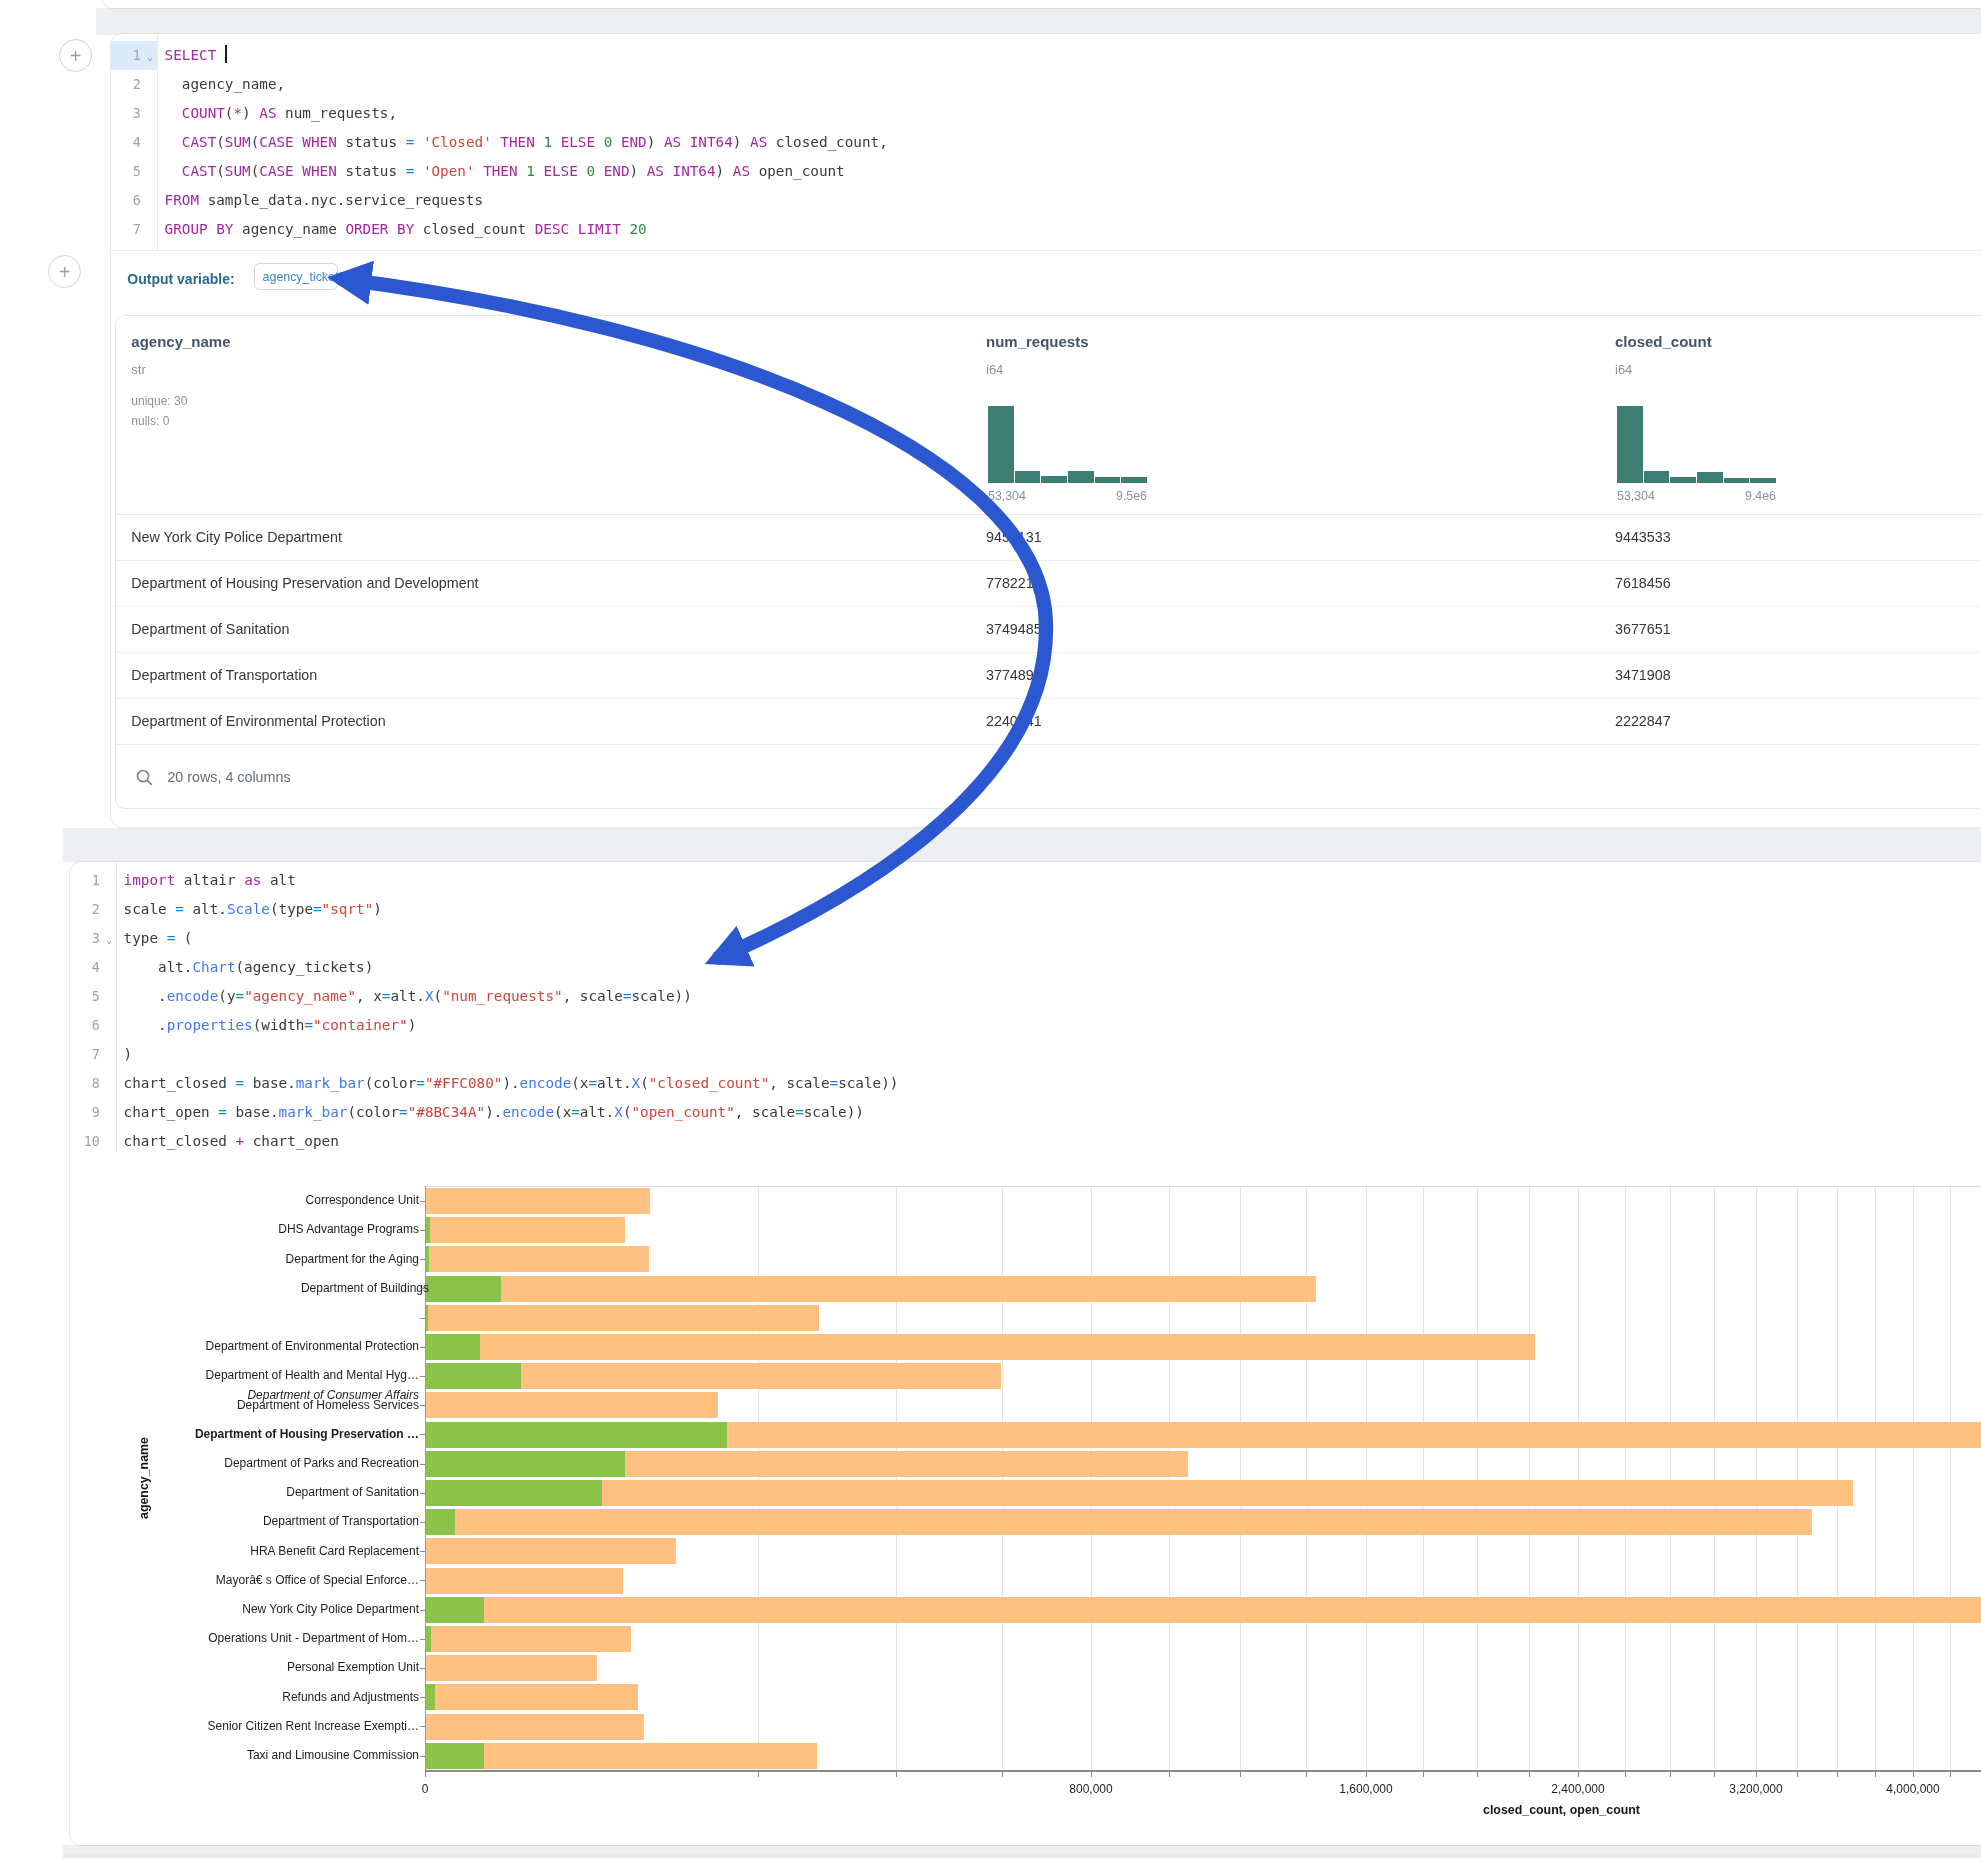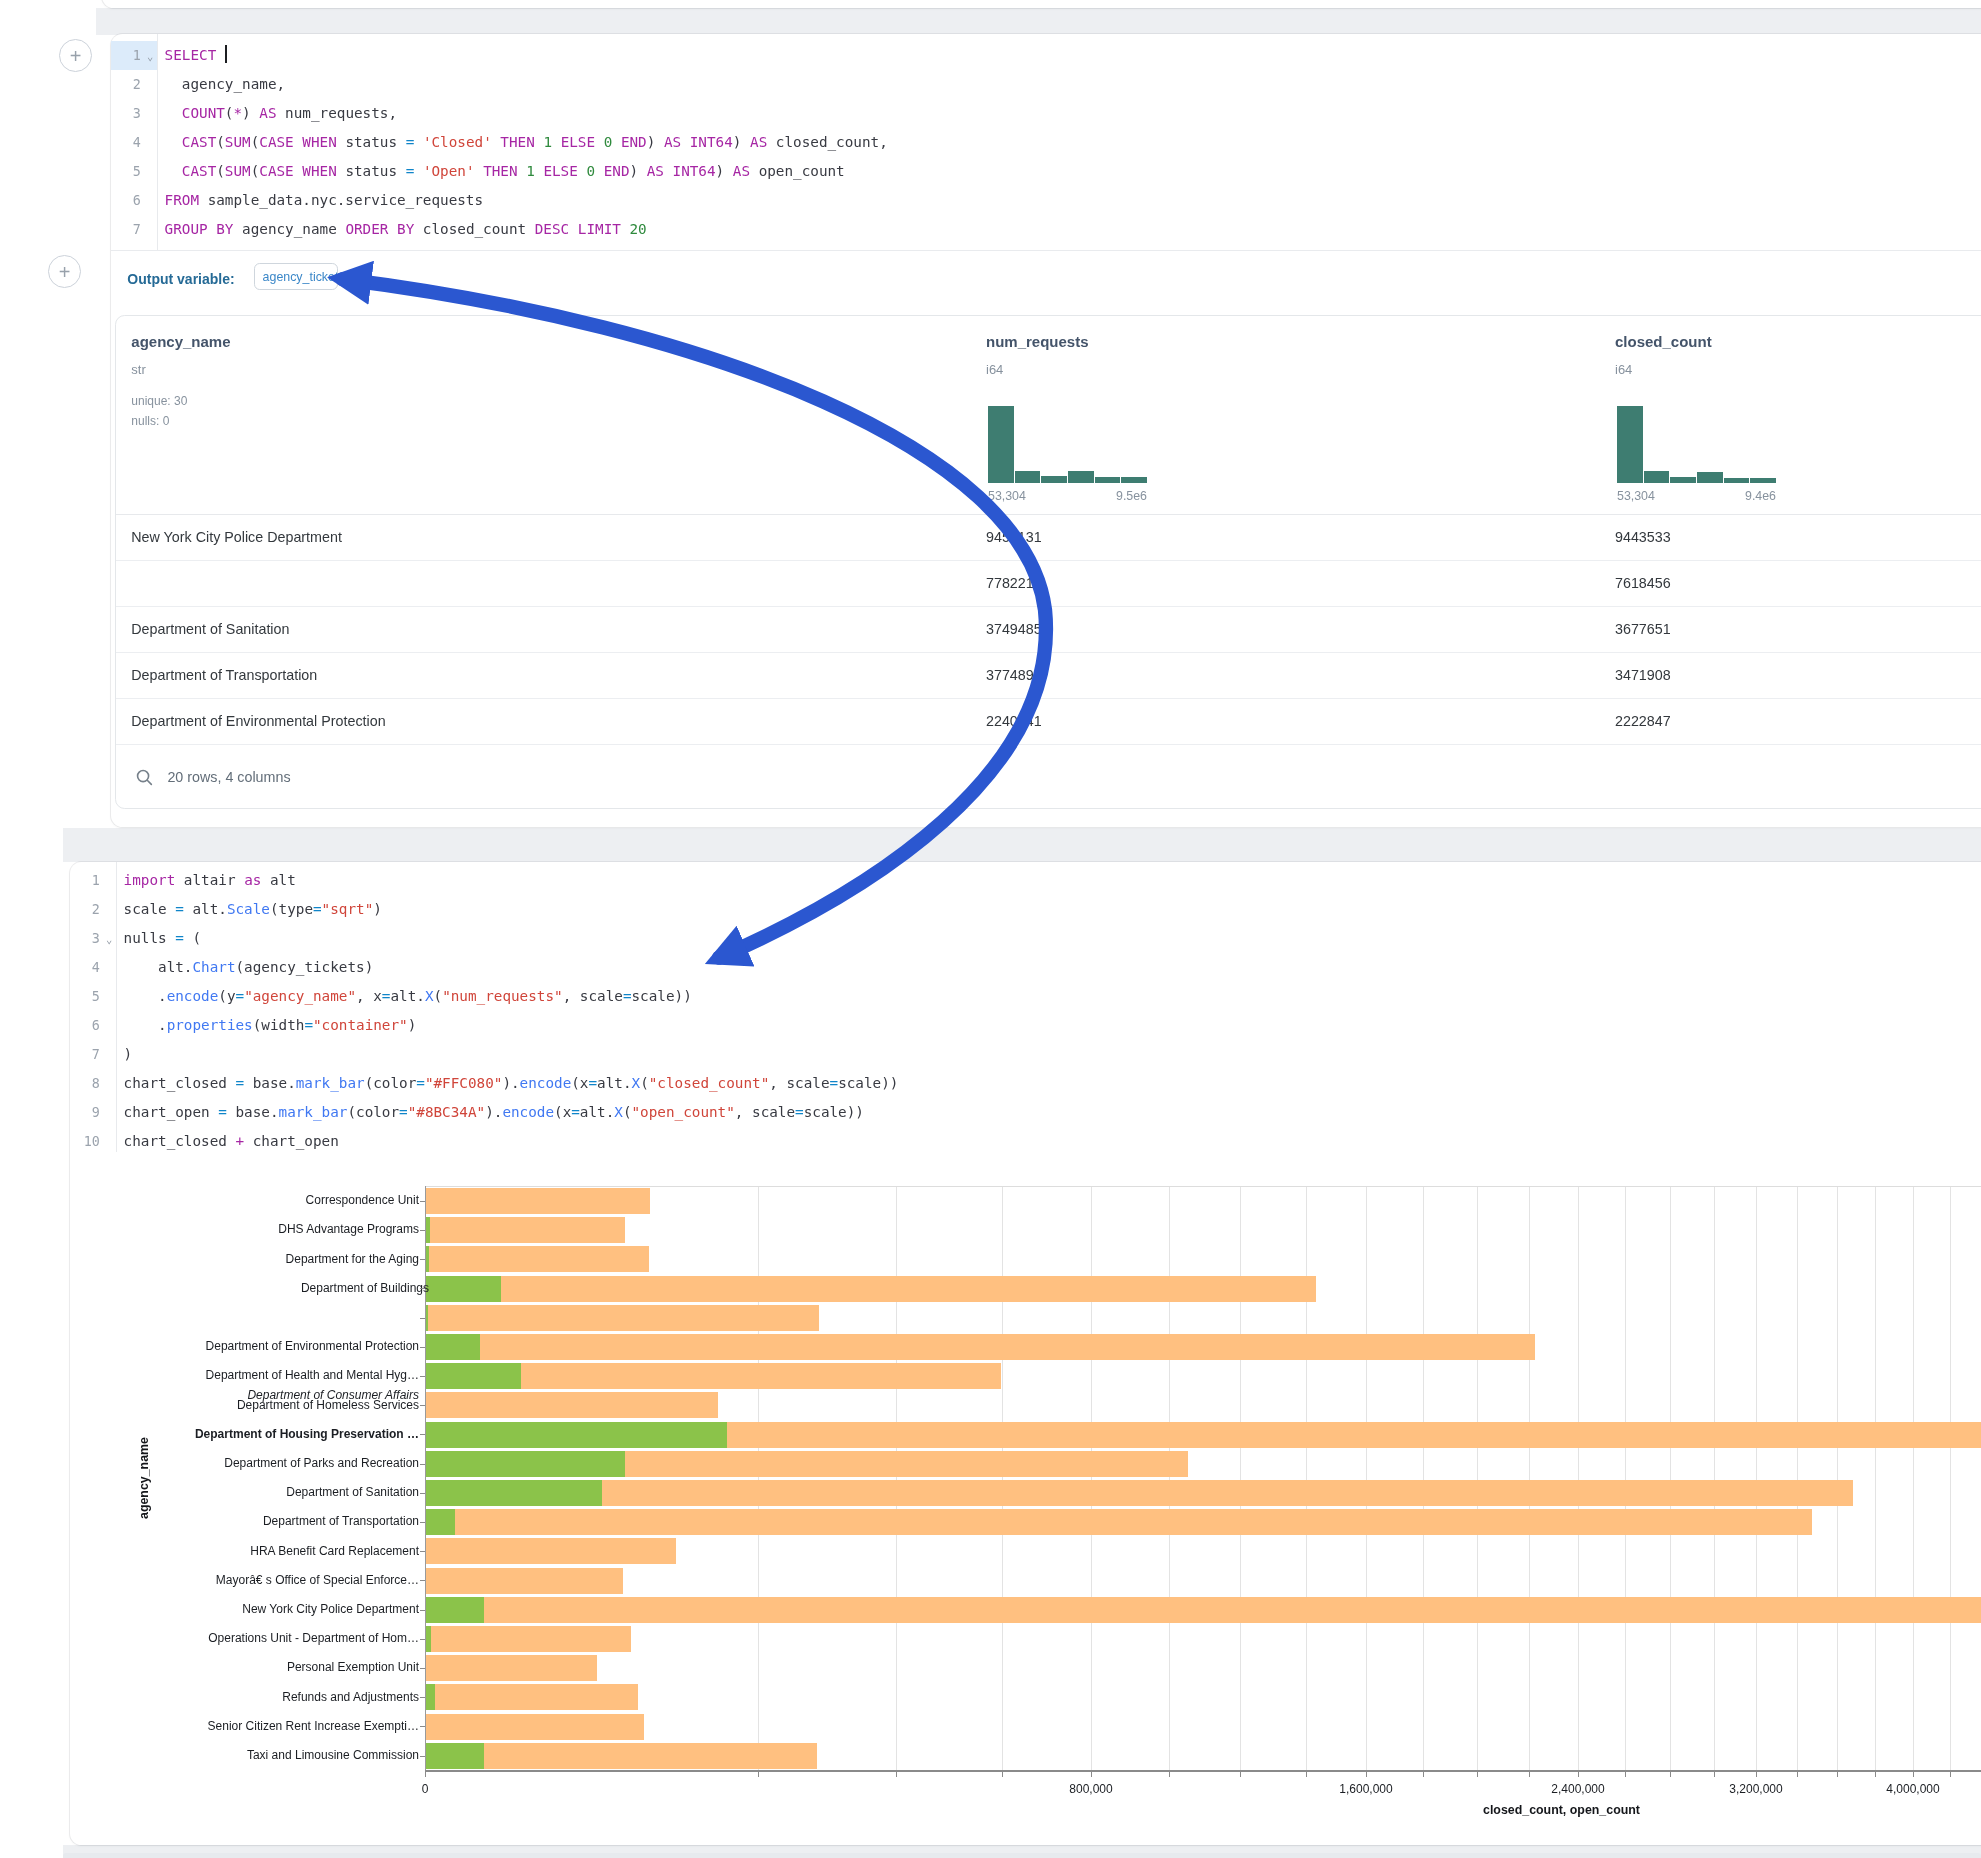--- a/index.html
+++ b/index.html
@@ -132,20 +132,21 @@
         <span>9.4e6</span>
       </div>
     </div>
   <div id="tbl-rows">
       <div class="trow" style="top: 198px; height: 46px;">
         <div class="tcell" style="left: 15.3px; top: 0px; line-height: 46px;">New York City Police Department</div>
         <div class="tcell" style="left: 870px; top: 0px; line-height: 46px;">9453131</div>
         <div class="tcell" style="left: 1499px; top: 0px; line-height: 46px;">9443533</div>
       </div>
       <div class="trow" style="top: 244px; height: 46px;">
+        <div class="tcell" style="left: 15.3px; top: 0px; line-height: 46px;">Department of Housing Preservation and Development</div>
         <div class="tcell" style="left: 870px; top: 0px; line-height: 46px;">7782211</div>
         <div class="tcell" style="left: 1499px; top: 0px; line-height: 46px;">7618456</div>
       </div>
       <div class="trow" style="top: 290px; height: 46px;">
         <div class="tcell" style="left: 15.3px; top: 0px; line-height: 46px;">Department of Sanitation</div>
         <div class="tcell" style="left: 870px; top: 0px; line-height: 46px;">3749485</div>
         <div class="tcell" style="left: 1499px; top: 0px; line-height: 46px;">3677651</div>
       </div>
       <div class="trow" style="top: 336px; height: 46px;">
         <div class="tcell" style="left: 15.3px; top: 0px; line-height: 46px;">Department of Transportation</div>
@@ -167,21 +168,21 @@
     </span>
     <span>20 rows, 4 columns</span>
   </div>
 </div>
 
 <div class="card" style="left:70px;top:862px;width:2416px;height:983px;">
   <div class="gut-border" style="left:46px;top:0;height:290px;"></div>
   <div class="code-area" style="top:3.8px;" id="py-lines">
       <div class="cl"><div class="gut">1<span class="chev"> </span></div><div class="code-txt"><span class="tok-k">import</span><span class="tok-d"> altair </span><span class="tok-k">as</span><span class="tok-d"> alt</span></div></div>
       <div class="cl"><div class="gut">2<span class="chev"> </span></div><div class="code-txt"><span class="tok-d">scale </span><span class="tok-o">=</span><span class="tok-d"> alt.</span><span class="tok-f">Scale</span><span class="tok-d">(type</span><span class="tok-o">=</span><span class="tok-s">"sqrt"</span><span class="tok-d">)</span></div></div>
-      <div class="cl"><div class="gut">3<span class="chev">⌄</span></div><div class="code-txt"><span class="tok-d">nulls </span><span class="tok-o">=</span><span class="tok-d"> (</span></div></div>
+      <div class="cl"><div class="gut">3<span class="chev">⌄</span></div><div class="code-txt"><span class="tok-d">type </span><span class="tok-o">=</span><span class="tok-d"> (</span></div></div>
       <div class="cl"><div class="gut">4<span class="chev"> </span></div><div class="code-txt"><span class="tok-d">    alt.</span><span class="tok-f">Chart</span><span class="tok-d">(agency_tickets)</span></div></div>
       <div class="cl"><div class="gut">5<span class="chev"> </span></div><div class="code-txt"><span class="tok-d">    .</span><span class="tok-f">encode</span><span class="tok-d">(y</span><span class="tok-o">=</span><span class="tok-s">"agency_name"</span><span class="tok-d">, x</span><span class="tok-o">=</span><span class="tok-d">alt.</span><span class="tok-f">X</span><span class="tok-d">(</span><span class="tok-s">"num_requests"</span><span class="tok-d">, scale</span><span class="tok-o">=</span><span class="tok-d">scale))</span></div></div>
       <div class="cl"><div class="gut">6<span class="chev"> </span></div><div class="code-txt"><span class="tok-d">    .</span><span class="tok-f">properties</span><span class="tok-d">(width</span><span class="tok-o">=</span><span class="tok-s">"container"</span><span class="tok-d">)</span></div></div>
       <div class="cl"><div class="gut">7<span class="chev"> </span></div><div class="code-txt"><span class="tok-d">)</span></div></div>
       <div class="cl"><div class="gut">8<span class="chev"> </span></div><div class="code-txt"><span class="tok-d">chart_closed </span><span class="tok-o">=</span><span class="tok-d"> base.</span><span class="tok-f">mark_bar</span><span class="tok-d">(color</span><span class="tok-o">=</span><span class="tok-s">"#FFC080"</span><span class="tok-d">).</span><span class="tok-f">encode</span><span class="tok-d">(x</span><span class="tok-o">=</span><span class="tok-d">alt.</span><span class="tok-f">X</span><span class="tok-d">(</span><span class="tok-s">"closed_count"</span><span class="tok-d">, scale</span><span class="tok-o">=</span><span class="tok-d">scale))</span></div></div>
       <div class="cl"><div class="gut">9<span class="chev"> </span></div><div class="code-txt"><span class="tok-d">chart_open </span><span class="tok-o">=</span><span class="tok-d"> base.</span><span class="tok-f">mark_bar</span><span class="tok-d">(color</span><span class="tok-o">=</span><span class="tok-s">"#8BC34A"</span><span class="tok-d">).</span><span class="tok-f">encode</span><span class="tok-d">(x</span><span class="tok-o">=</span><span class="tok-d">alt.</span><span class="tok-f">X</span><span class="tok-d">(</span><span class="tok-s">"open_count"</span><span class="tok-d">, scale</span><span class="tok-o">=</span><span class="tok-d">scale))</span></div></div>
       <div class="cl"><div class="gut">10<span class="chev"> </span></div><div class="code-txt"><span class="tok-d">chart_closed </span><span class="tok-k">+</span><span class="tok-d"> chart_open</span></div></div>
     </div>
 </div>
 

